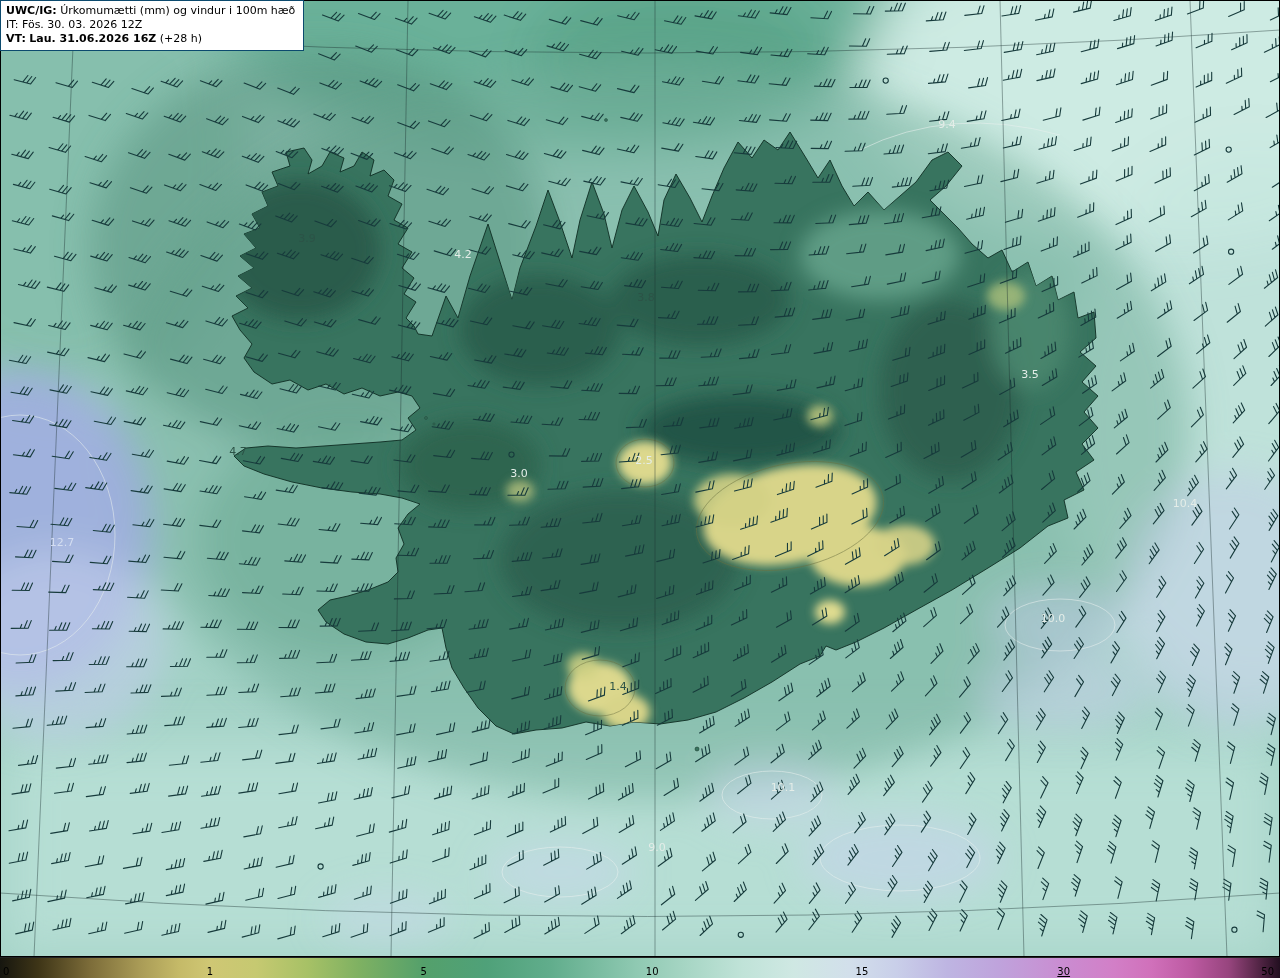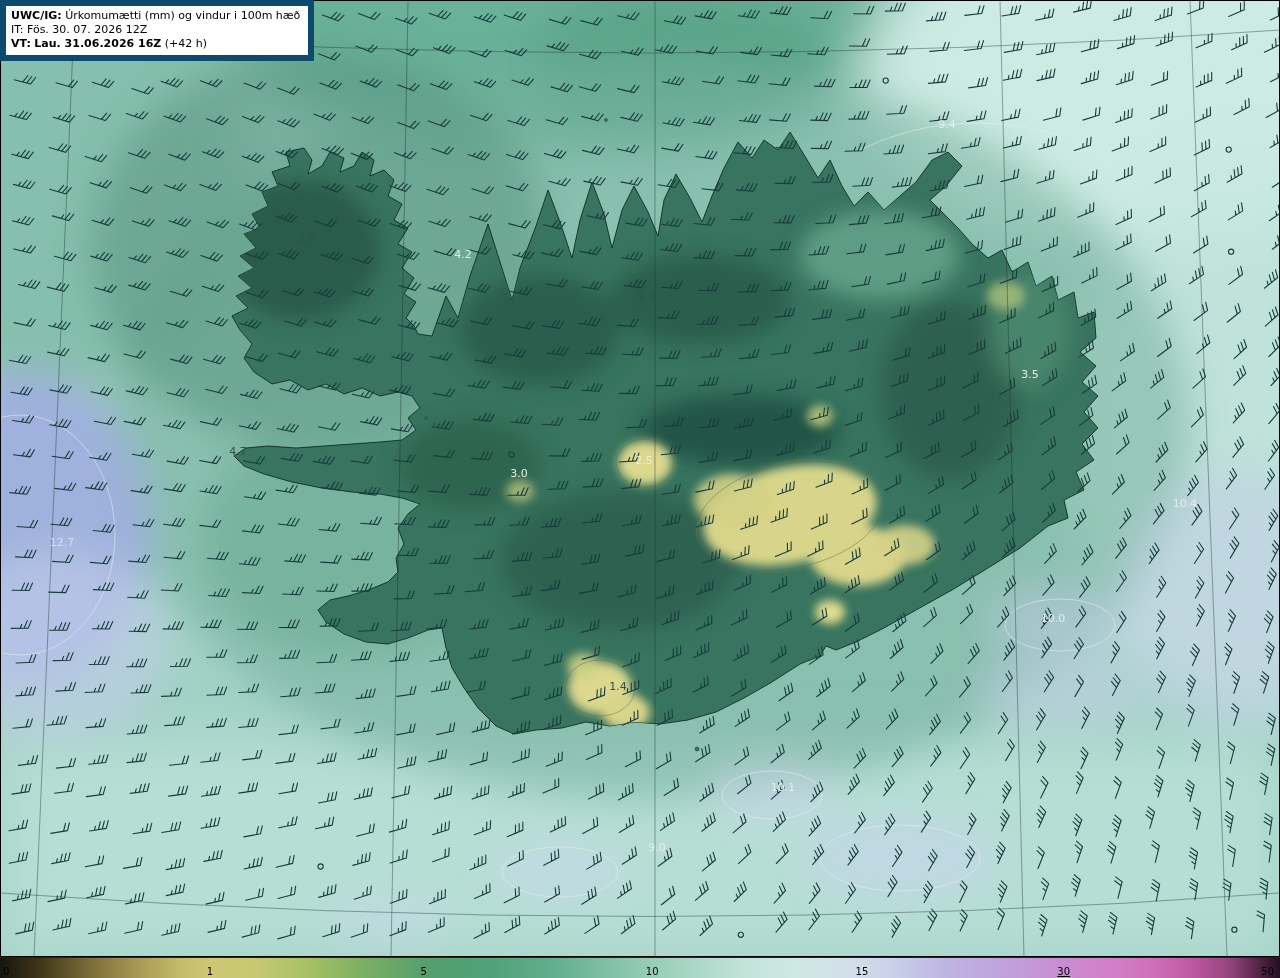--- a/index.html
+++ b/index.html
@@ -1,20 +1,20 @@
 <!DOCTYPE html>
 <html><head>
 <meta charset="utf-8">
 <style>
   *{margin:0;padding:0;box-sizing:border-box}
   html,body{width:1280px;height:978px}
   body{font-family:"DejaVu Sans",sans-serif;background:#fff}
   .stage{position:relative;width:1280px;height:978px;overflow:hidden;background:#a3d2c6}
   .stage > svg{position:absolute;top:0;left:0;display:block}
-  .title-box{position:absolute;top:0;left:0;z-index:6;background:#ffffff;border:6px solid #0c4a6e;
+  .title-box{position:absolute;top:0;left:0;z-index:6;background:#ffffff;border:1px solid #0c4a6e;
              padding:3px 8px 4px 5px;font-size:11px;line-height:14px;color:#000;white-space:nowrap}
   .title-box .b{font-weight:bold}
   .colorbar{position:absolute;left:0;top:957px;width:1280px;height:21px;z-index:5;border-top:1px solid #222}
   .cb-grad{position:absolute;left:0;top:0;width:100%;height:100%}
   #cb-ticks{position:absolute;left:0;top:0;width:100%;height:100%}
   .cb-tick{position:absolute;bottom:1px;font-size:10px;line-height:10px;color:#000}
   #labels-layer text{font-size:11px;text-anchor:middle;font-family:"DejaVu Sans",sans-serif}
 </style>
 </head>
 <body>
@@ -1086,26 +1086,26 @@
     <rect x="0.5" y="0.5" width="1279" height="956" fill="none" stroke="#000" stroke-width="1"></rect>
   </svg>
 
   <div class="title-box">
     <div>
       <span class="b">UWC/IG:</span>
       <span>Úrkomumætti (mm) og vindur i 100m hæð</span>
     </div>
     <div>
       <span>IT:</span>
-      <span>Fös. 30. 07. 2026 12Z</span>
+      <span>Fös. 30. 03. 2026 12Z</span>
     </div>
     <div>
       <span class="b">VT:</span>
       <span class="b">Lau. 31.06.2026 16Z</span>
-      <span>(+42 h)</span>
+      <span>(+28 h)</span>
     </div>
   </div>
 
   <div class="colorbar">
     <div class="cb-grad" style="background: linear-gradient(90deg, rgb(22, 22, 15) 0%, rgb(62, 53, 23) 3%, rgb(124, 108, 57) 7%, rgb(170, 156, 87) 11%, rgb(197, 186, 104) 14%, rgb(207, 199, 116) 16.4%, rgb(198, 201, 113) 20%, rgb(167, 193, 102) 24%, rgb(127, 177, 98) 28%, rgb(84, 160, 107) 33.1%, rgb(79, 161, 121) 38%, rgb(97, 173, 140) 43%, rgb(143, 201, 178) 49.7%, rgb(169, 215, 198) 54%, rgb(192, 227, 216) 58%, rgb(207, 232, 227) 62%, rgb(210, 223, 235) 66.4%, rgb(201, 207, 233) 70%, rgb(190, 181, 226) 74%, rgb(191, 163, 220) 78%, rgb(202, 140, 209) 83.1%, rgb(210, 127, 199) 87%, rgb(208, 112, 186) 90%, rgb(189, 90, 162) 93%, rgb(151, 69, 126) 96%, rgb(94, 42, 78) 98%, rgb(34, 15, 32) 100%);"></div>
     <div id="cb-ticks">
         <span class="cb-tick" style="left: 3px;">0</span>
         <span class="cb-tick" style="left: 16.4%; transform: translateX(-50%);">1</span>
         <span class="cb-tick" style="left: 33.1%; transform: translateX(-50%);">5</span>
         <span class="cb-tick" style="left: 49.7%; transform: translateX(-50%); margin-left: 16px;">10</span>

